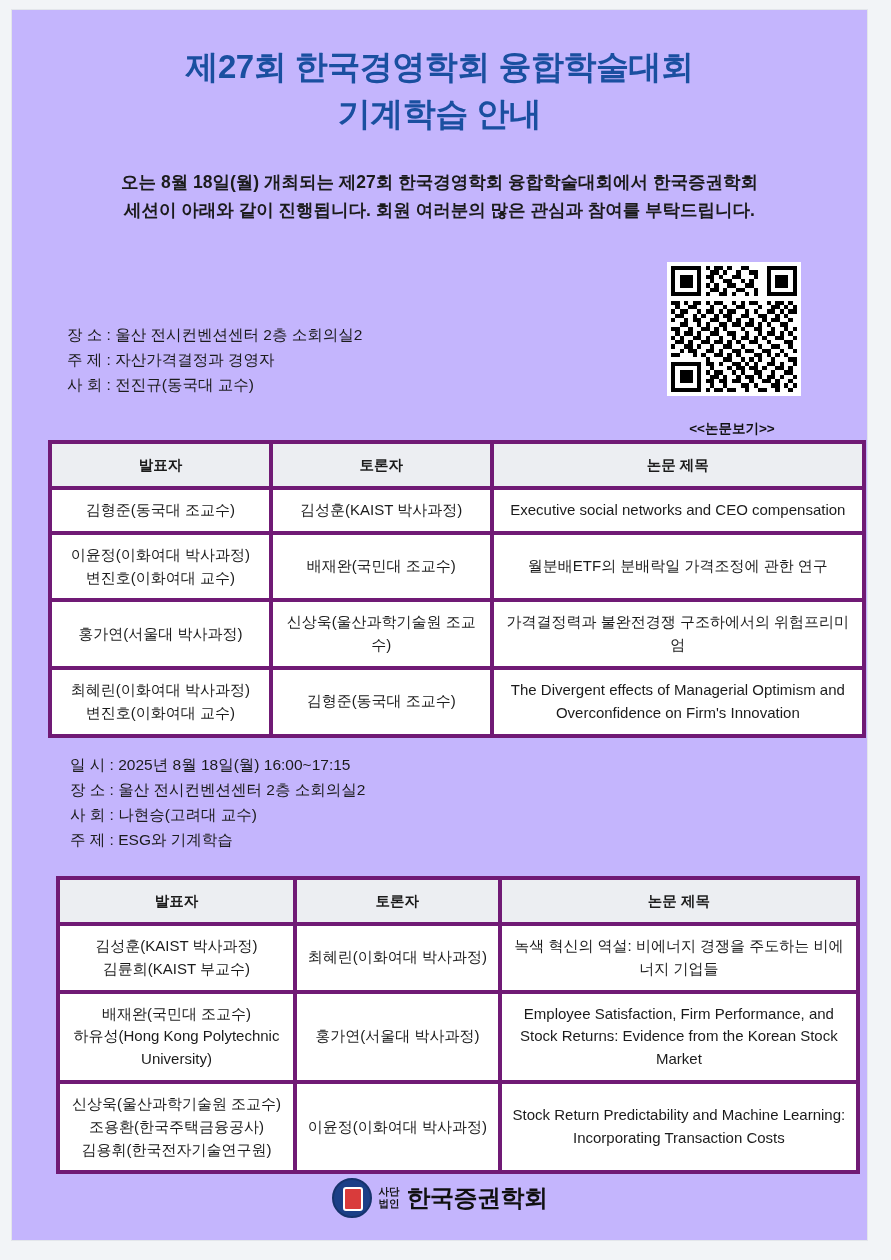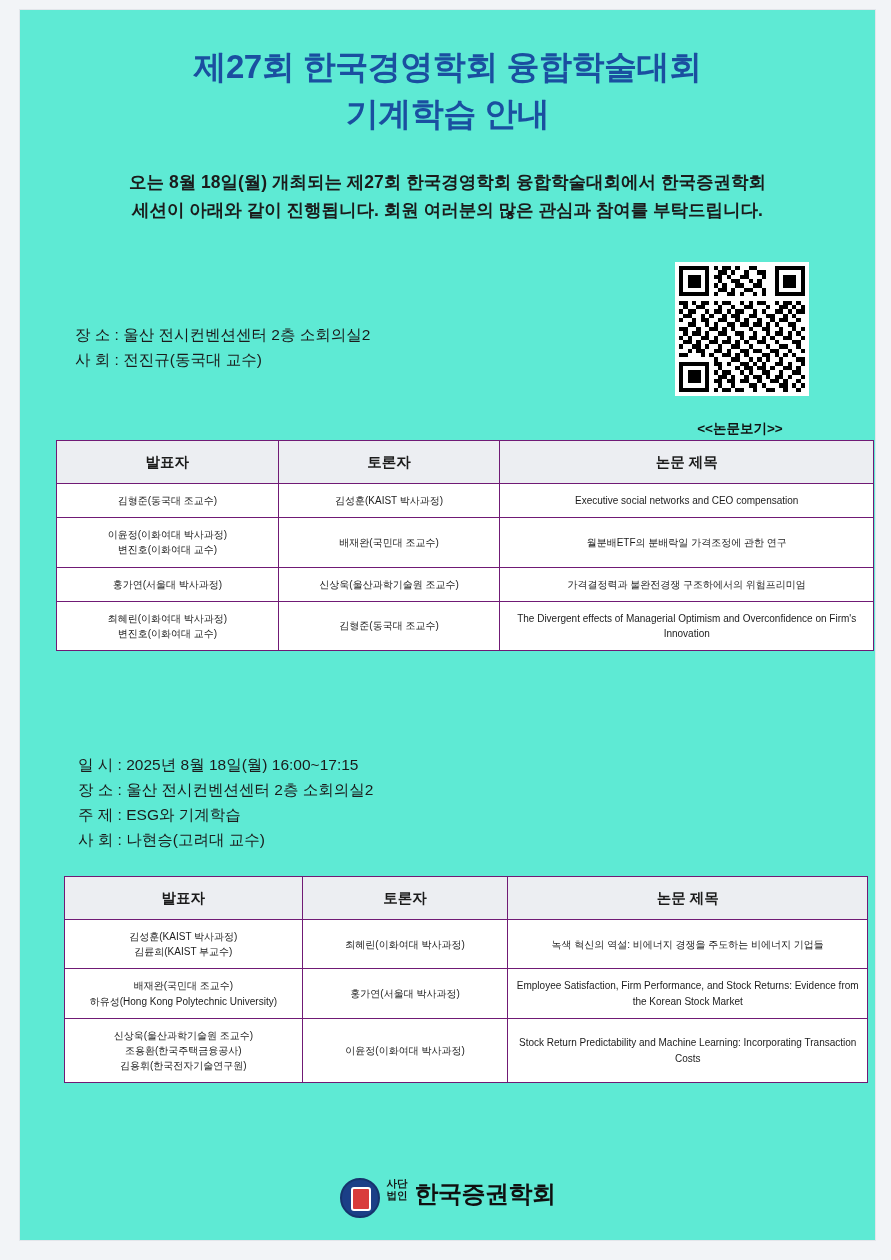--- a/index.html
+++ b/index.html
@@ -11,25 +11,25 @@
   #page {
     position: relative;
     width: 891px;
     height: 1260px;
     margin: 0 auto;
     background: #f2f4f7;
     overflow: hidden;
   }
   .sheet {
     position: absolute;
-    left: 20px;
+    left: 12px;
     top: 10px;
     width: 855px;
     height: 1230px;
-    background: #5eead4;
+    background: #c4b5fd;
     box-shadow: 0 0 0 1px #e3e6eb;
   }
   .title-block {
     text-align: center;
     padding-top: 34px;
   }
   .title-line {
     color: #1a4fa0;
     font-size: 33px;
     font-weight: bold;
@@ -73,52 +73,53 @@
     font-size: 13.5px;
     font-weight: bold;
     color: #111;
   }
   table.prog {
     position: absolute;
     border-collapse: collapse;
     background: #ffffff;
   }
   table.prog th, table.prog td {
-    border: 1px solid #701a75;
+    border: 4px solid #701a75;
     text-align: center;
     vertical-align: middle;
     color: #1b1b1b;
   }
   table.prog th {
     background: #eceef2;
     font-size: 14.5px;
     font-weight: bold;
     height: 40px;
   }
   table.prog td {
-    font-size: 10px;
+    font-size: 15px;
     line-height: 1.52;
     padding: 9px 6px;
   }
   #table1 { left: 36px; top: 430px; width: 818px; }
   #table2 { left: 44px; top: 866px; width: 804px; }
   .meta-2 {
     position: absolute;
     left: 58px;
     top: 742px;
   }
   .footer {
     position: absolute;
     left: 0;
     right: 0;
     top: 1168px;
     text-align: center;
   }
   .logo-row {
     display: inline-flex;
+    align-items: center;
     gap: 7px;
   }
   .logo-mark {
     width: 36px;
     height: 36px;
     border-radius: 50%;
     background: #1b3f87;
     border: 2px solid #16336d;
     position: relative;
     display: inline-block;
@@ -158,20 +159,21 @@
       <div class="title-line">기계학습 안내</div>
     </div>
 
     <div class="intro">
       <div>오는 8월 18일(월) 개최되는 제27회 한국경영학회 융합학술대회에서  한국증권학회</div>
       <div>세션이 아래와 같이 진행됩니다. 회원 여러분의 많은 관심과 참여를 부탁드립니다.</div>
     </div>
 
     <div class="session-meta meta-1">
       <div>장 소 : 울산 전시컨벤션센터 2층 소회의실2</div>
+      <div>주 제 : 자산가격결정과 경영자</div>
       <div>사 회 : 전진규(동국대 교수)</div>
     </div>
 
     <div class="qr-wrap">
       <svg class="qr" viewBox="0 0 29 29" shape-rendering="crispEdges">
         <rect width="29" height="29" fill="#ffffff"></rect>
         <g fill="#000000">
           <rect x="0" y="0" width="7" height="1"></rect>
             <rect x="0" y="6" width="7" height="1"></rect>
           <rect x="0" y="0" width="1" height="7"></rect>
@@ -441,22 +443,22 @@
 변진호(이화여대 교수)</td>
           <td style="white-space:pre-line">김형준(동국대 조교수)</td>
           <td>The Divergent effects of Managerial Optimism and Overconfidence on Firm's Innovation</td>
         </tr>
       </tbody>
     </table>
 
     <div class="session-meta meta-2">
       <div>일 시 : 2025년 8월 18일(월) 16:00~17:15</div>
       <div>장 소 : 울산 전시컨벤션센터 2층 소회의실2</div>
+      <div>사 회 : 나현승(고려대 교수)</div>
       <div>주 제 : ESG와 기계학습</div>
-      <div>사 회 : 나현승(고려대 교수)</div>
     </div>
 
     <table class="prog" id="table2">
       <colgroup>
           <col style="width:238px">
           <col style="width:206px">
           <col style="width:360px">
         </colgroup>
       <thead>
         <tr>

